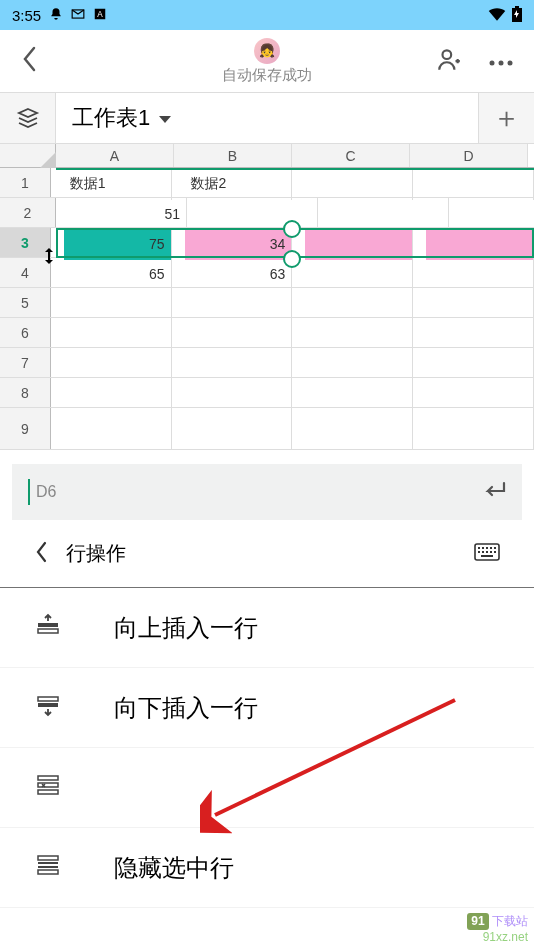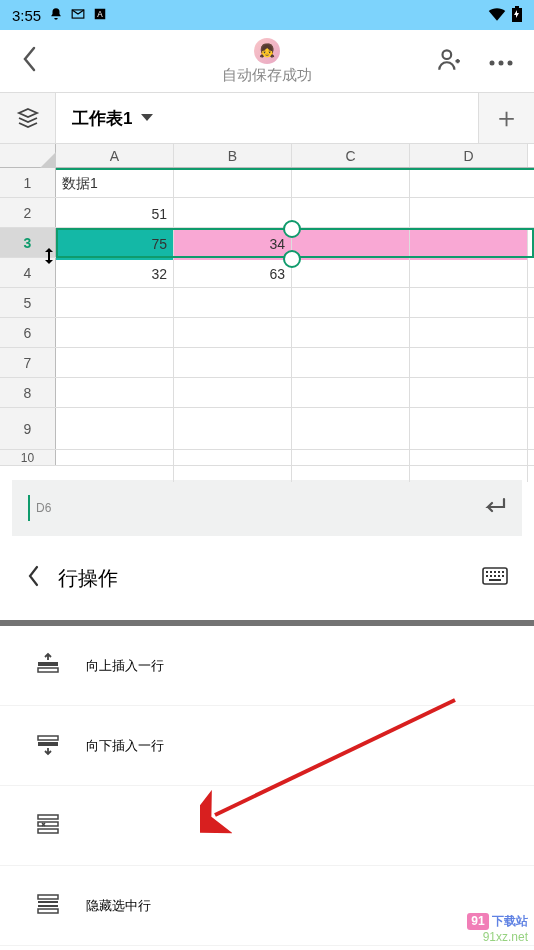--- a/index.html
+++ b/index.html
@@ -12,59 +12,59 @@
 .header { height: 62px; display: flex; align-items: center; padding: 0 20px; position: relative; }
 .back-btn { cursor: pointer; }
 .header-center { position: absolute; left: 50%; transform: translateX(-50%); text-align: center; }
 .avatar-wrap { display: flex; justify-content: center; margin-bottom: 2px; }
 .avatar { width: 26px; height: 26px; border-radius: 50%; background: linear-gradient(135deg,#f9c5c7,#e8a8c3); display: flex; align-items: center; justify-content: center; font-size: 13px; }
 .subtitle { font-size: 15px; color: #888; font-family: Liberation Mono, monospace; }
 .header-right { margin-left: auto; display: flex; align-items: center; gap: 26px; }
 
 .toolbar { height: 52px; display: flex; border-top: 1px solid #ddd; border-bottom: 1px solid #ddd; }
 .tool-left { width: 56px; border-right: 1px solid #ddd; display: flex; align-items: center; justify-content: center; background: #f5f5f5; }
-.sheet-tab { flex: 1; display: flex; align-items: center; padding: 0 16px; font-size: 17px; background: #fff; font-weight: bold; }
+.sheet-tab { flex: 1; display: flex; align-items: center; padding: 0 16px; font-size: 22px; background: #fff; }
 .sheet-tab span:first-child { margin-right: 8px; }
 .tool-right { width: 56px; border-left: 1px solid #ddd; display: flex; align-items: center; justify-content: center; background: #f5f5f5; font-size: 28px; color: #666; }
 
 .grid { position: relative; }
 .col-headers { display: flex; height: 24px; border-bottom: 1px solid #bbb; }
 .corner { width: 56px; background: #f3f3f3; border-right: 1px solid #bbb; position: relative; }
 .col-h { width: 118px; text-align: center; font-size: 14px; color: #555; background: #f3f3f3; border-right: 1px solid #ddd; line-height: 24px; }
 
 .row { display: flex; height: 30px; border-bottom: 1px solid #ddd; }
 .row.tall { height: 42px; }
 .row-h { width: 56px; text-align: center; font-size: 14px; color: #555; background: #f3f3f3; border-right: 1px solid #bbb; line-height: 30px; }
 .row-h.sel { color: #0f9b6c; font-weight: 600; background: #d8d8d8; }
 .row.tall .row-h { line-height: 42px; }
-.cell { width: 118px; border-right: 1px solid #ddd; padding: 16px 6px; font-size: 14px; color: #333; display: flex; align-items: center; justify-content: flex-end; }
+.cell { width: 118px; border-right: 1px solid #ddd; padding: 16px 6px; font-size: 14px; color: #333; display: flex; align-items: center; justify-content: flex-end; margin-left: 13px; }
 .cell.lbl { justify-content: flex-start; }
 .cell.sel { background: #f9a8d4; }
 
 .sel-overlay { position: absolute; pointer-events: none; border: 2px solid #0f9b6c; }
 .handle { position: absolute; width: 18px; height: 18px; background: #fff; border: 2px solid #0f9b6c; border-radius: 50%; }
 .row-resize { position: absolute; font-size: 20px; left: 40px; color: #333; }
 .green-bar { position: absolute; height: 2px; background: #0f9b6c; }
 
 .formula-bar { height: 56px; margin: 14px 12px 0; background: #f0f1f1; display: flex; align-items: center; padding: 0 16px; }
-.formula-bar .ref { font-size: 12px; color: #888; }
+.formula-bar .ref { font-size: 16px; color: #888; }
 .cursor { border-left: 2px solid #0f9b6c; height: 26px; margin-right: 6px; }
 .fb-right { margin-left: auto; }
 
-.panel-header { height: 90px; display: flex; align-items: center; padding: 0 26px; border-bottom: 6px solid #737373; }
+.panel-header { height: 68px; display: flex; align-items: center; padding: 0 34px; border-bottom: 1px solid #737373; }
 .panel-header .tt { font-size: 20px; margin-left: 18px; }
 .kb-icon { margin-left: auto; }
 
-.menu-item { height: 80px; display: flex; align-items: center; padding: 0 36px; font-size: 13px; border-bottom: 1px solid #f2f2f2; }
+.menu-item { height: 80px; display: flex; align-items: center; padding: 0 36px; font-size: 24px; border-bottom: 1px solid #f2f2f2; gap: 28px; }
 .menu-item .mi-icon { width: 28px; margin-right: 22px; }
 
 .arrow { position: absolute; pointer-events: none; }
 
 .watermark { position: absolute; right: 6px; bottom: 6px; text-align: right; font-size: 12px; color: #aaa; opacity: 0.7; line-height: 1.2; }
-.watermark .w1 { background: #ec4899; color: #fff; padding: 1px 4px; border-radius: 3px; font-weight: bold; display: inline-block; }
+.watermark .w1 { background: #4d7c0f; color: #fff; padding: 1px 4px; border-radius: 3px; font-weight: bold; display: inline-block; }
 </style>
 </head>
 <body>
 
 <div class="status-bar">
   <div class="status-left">
     <span>3:55</span>
     <span>
       <svg width="14" height="14" viewBox="0 0 24 24">
           <path fill="#000" d="M12 2a6 6 0 0 0-6 6v4l-2 3v1h16v-1l-2-3V8a6 6 0 0 0-6-6zm0 20a3 3 0 0 0 3-3H9a3 3 0 0 0 3 3z"></path>
@@ -155,39 +155,40 @@
     </div>
     <div class="col-h">A</div>
     <div class="col-h">B</div>
     <div class="col-h">C</div>
     <div class="col-h">D</div>
   </div>
 
   <div class="row">
     <div class="row-h">1</div>
     <div class="cell lbl">数据1</div>
+    <div class="cell lbl">数据2</div>
     <div class="cell"></div>
     <div class="cell"></div>
   </div>
   <div class="row">
     <div class="row-h">2</div>
     <div class="cell">51</div>
     <div class="cell"></div>
     <div class="cell"></div>
   </div>
   <div class="row">
     <div class="row-h sel">3</div>
     <div class="cell sel" style="background:#14b8a6">75</div>
     <div class="cell sel">34</div>
     <div class="cell sel"></div>
     <div class="cell sel"></div>
   </div>
   <div class="row">
     <div class="row-h">4</div>
-    <div class="cell">32</div>
+    <div class="cell">65</div>
     <div class="cell">63</div>
     <div class="cell"></div>
     <div class="cell"></div>
   </div>
   <div class="row">
       <div class="row-h">5</div>
       <div class="cell"></div>
       <div class="cell"></div>
       <div class="cell"></div>
       <div class="cell"></div>
@@ -208,27 +209,20 @@
     </div>
   <div class="row">
       <div class="row-h">8</div>
       <div class="cell"></div>
       <div class="cell"></div>
       <div class="cell"></div>
       <div class="cell"></div>
     </div>
   <div class="row tall">
       <div class="row-h">9</div>
-      <div class="cell"></div>
-      <div class="cell"></div>
-      <div class="cell"></div>
-      <div class="cell"></div>
-    </div>
-  <div class="row" style="height:16px">
-      <div class="row-h" style="line-height:16px;font-size:12px">10</div>
       <div class="cell"></div>
       <div class="cell"></div>
       <div class="cell"></div>
       <div class="cell"></div>
     </div>
 
   <div class="green-bar" style="top:24px;left:56px;right:0"></div>
   <div class="sel-overlay" style="top:84px;left:56px;right:0;height:30px"></div>
   <div class="handle" style="top:76px;left:283px"></div>
   <div class="handle" style="top:106px;left:283px"></div>
@@ -319,15 +313,15 @@
 <svg class="arrow" style="left:200px;top:690px" width="260" height="150" viewBox="0 0 260 150">
   <defs>
       <marker id="ah" markerWidth="12" markerHeight="12" refX="2" refY="6" orient="auto">
         <path d="M0 0L12 6L0 12L3 6z" fill="#d81f1f"></path>
       </marker>
     </defs>
   <line x1="255" y1="10" x2="15" y2="125" stroke="#d81f1f" stroke-width="4" marker-end="url(#ah)"></line>
 </svg>
 
 <div class="watermark">
-  <div><span class="w1">91</span> <span style="color:#1d4ed8;font-weight:bold">下载站</span></div>
+  <div><span class="w1">91</span> <span style="color:#8b5cf6;font-weight:normal">下载站</span></div>
   <div style="color:#6abf4b">91xz.net</div>
 </div>
 
 </body></html>

